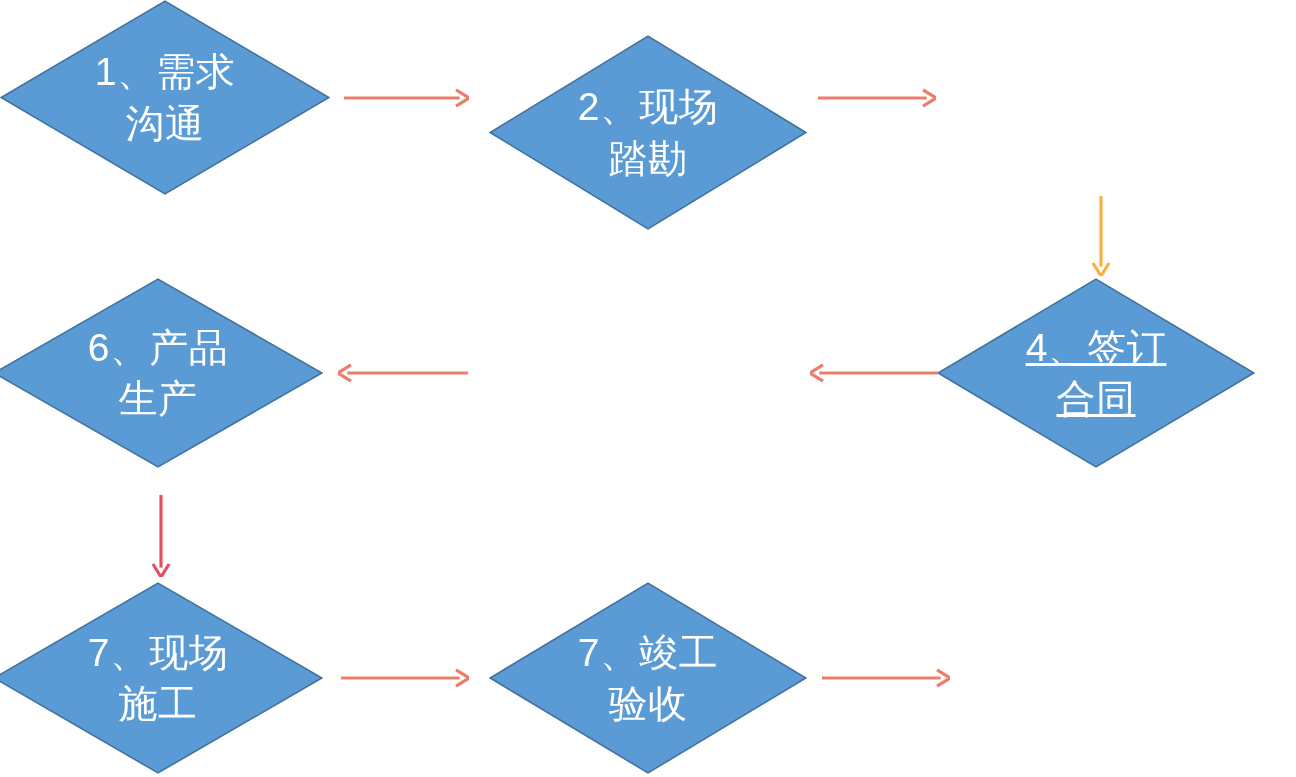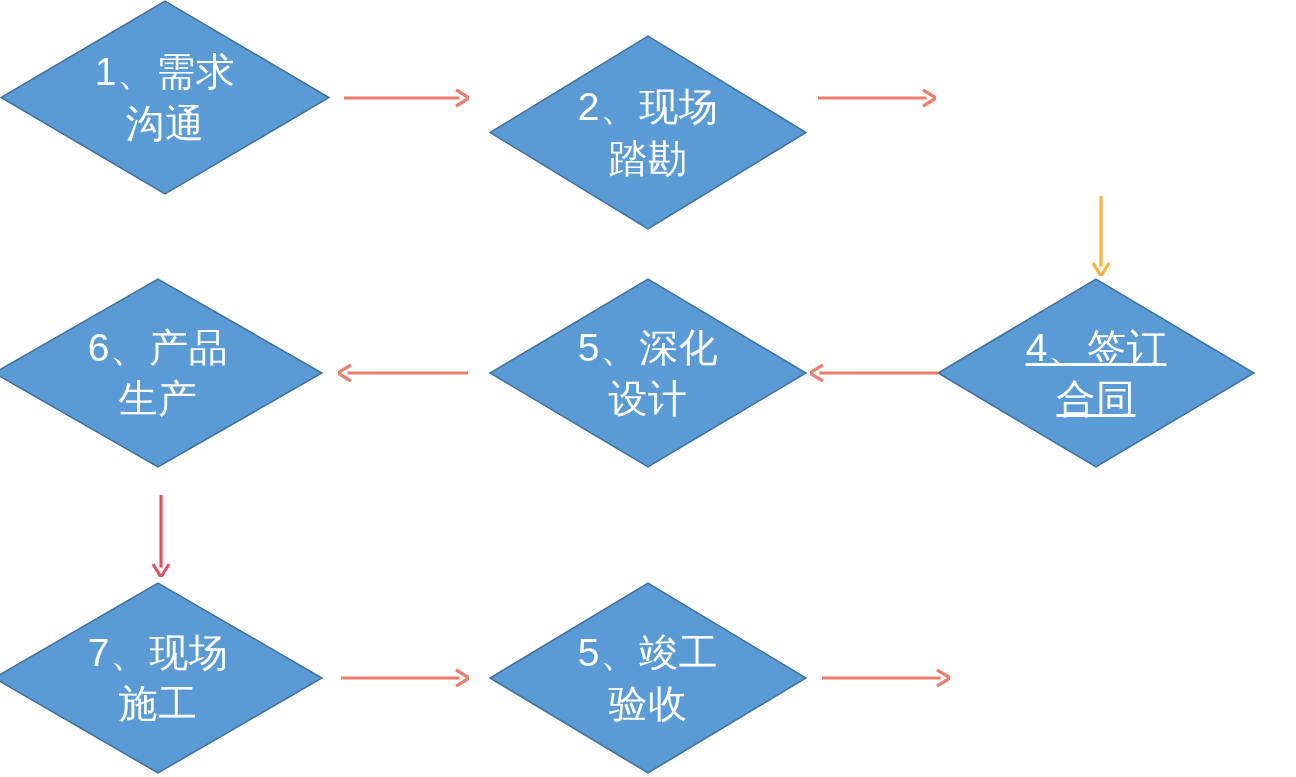--- a/index.html
+++ b/index.html
@@ -70,46 +70,39 @@
       <div class="node-label" style="color: rgb(255, 255, 255);">2、现场
 踏勘</div>
     </div>
     <div class="node" style="left: 937px; top: 278px; width: 318px; height: 190px;">
       <svg width="318" height="190" viewBox="0 0 318 190">
         <polygon points="159,1.1 316.9,95 159,188.9 1.1,95" fill="#5B9BD5" stroke="#41719C" stroke-width="1.6" stroke-linejoin="miter"></polygon>
       </svg>
       <div class="node-label" style="color: rgb(255, 255, 255); text-decoration: underline;">4、签订
 合同</div>
     </div>
-    <div class="node" style="left: 489px; top: 278px; width: 318px; height: 190px;">
-      <svg width="318" height="190" viewBox="0 0 318 190">
-        <polygon points="159,1.1 316.9,95 159,188.9 1.1,95" fill="#5B9BD5" stroke="#41719C" stroke-width="1.6" stroke-linejoin="miter"></polygon>
-      </svg>
-      <div class="node-label" style="color: rgb(255, 255, 255);">5、深化
-设计</div>
-    </div>
     <div class="node" style="left: -7px; top: 278px; width: 330px; height: 190px;">
       <svg width="330" height="190" viewBox="0 0 330 190">
         <polygon points="165,1.1 328.9,95 165,188.9 1.1,95" fill="#5B9BD5" stroke="#41719C" stroke-width="1.6" stroke-linejoin="miter"></polygon>
       </svg>
       <div class="node-label" style="color: rgb(255, 255, 255);">6、产品
 生产</div>
     </div>
     <div class="node" style="left: -7px; top: 582px; width: 330px; height: 192px;">
       <svg width="330" height="192" viewBox="0 0 330 192">
         <polygon points="165,1.1 328.9,96 165,190.9 1.1,96" fill="#5B9BD5" stroke="#41719C" stroke-width="1.6" stroke-linejoin="miter"></polygon>
       </svg>
       <div class="node-label" style="color: rgb(255, 255, 255);">7、现场
 施工</div>
     </div>
     <div class="node" style="left: 489px; top: 582px; width: 318px; height: 192px;">
       <svg width="318" height="192" viewBox="0 0 318 192">
         <polygon points="159,1.1 316.9,96 159,190.9 1.1,96" fill="#5B9BD5" stroke="#41719C" stroke-width="1.6" stroke-linejoin="miter"></polygon>
       </svg>
-      <div class="node-label" style="color: rgb(255, 255, 255);">5、竣工
+      <div class="node-label" style="color: rgb(255, 255, 255);">7、竣工
 验收</div>
     </div>
     <div class="edge" style="left: 344px; top: 85px; width: 125px; height: 26px;">
       <svg width="125" height="26" viewBox="0 0 125 26">
         <path fill="none" stroke="#ED7D6A" stroke-width="3.2" stroke-linecap="butt" d="M 0 13 L 115.64 13"></path>
         <path fill="none" stroke="#ED7D6A" stroke-width="3.2" stroke-linecap="butt" stroke-linejoin="miter" d="M 112 4.9399999999999995 L 125 13 L 112 21.060000000000002"></path>
       </svg>
     </div>
     <div class="edge" style="left: 818px; top: 85px; width: 118px; height: 26px;">
       <svg width="118" height="26" viewBox="0 0 118 26">

